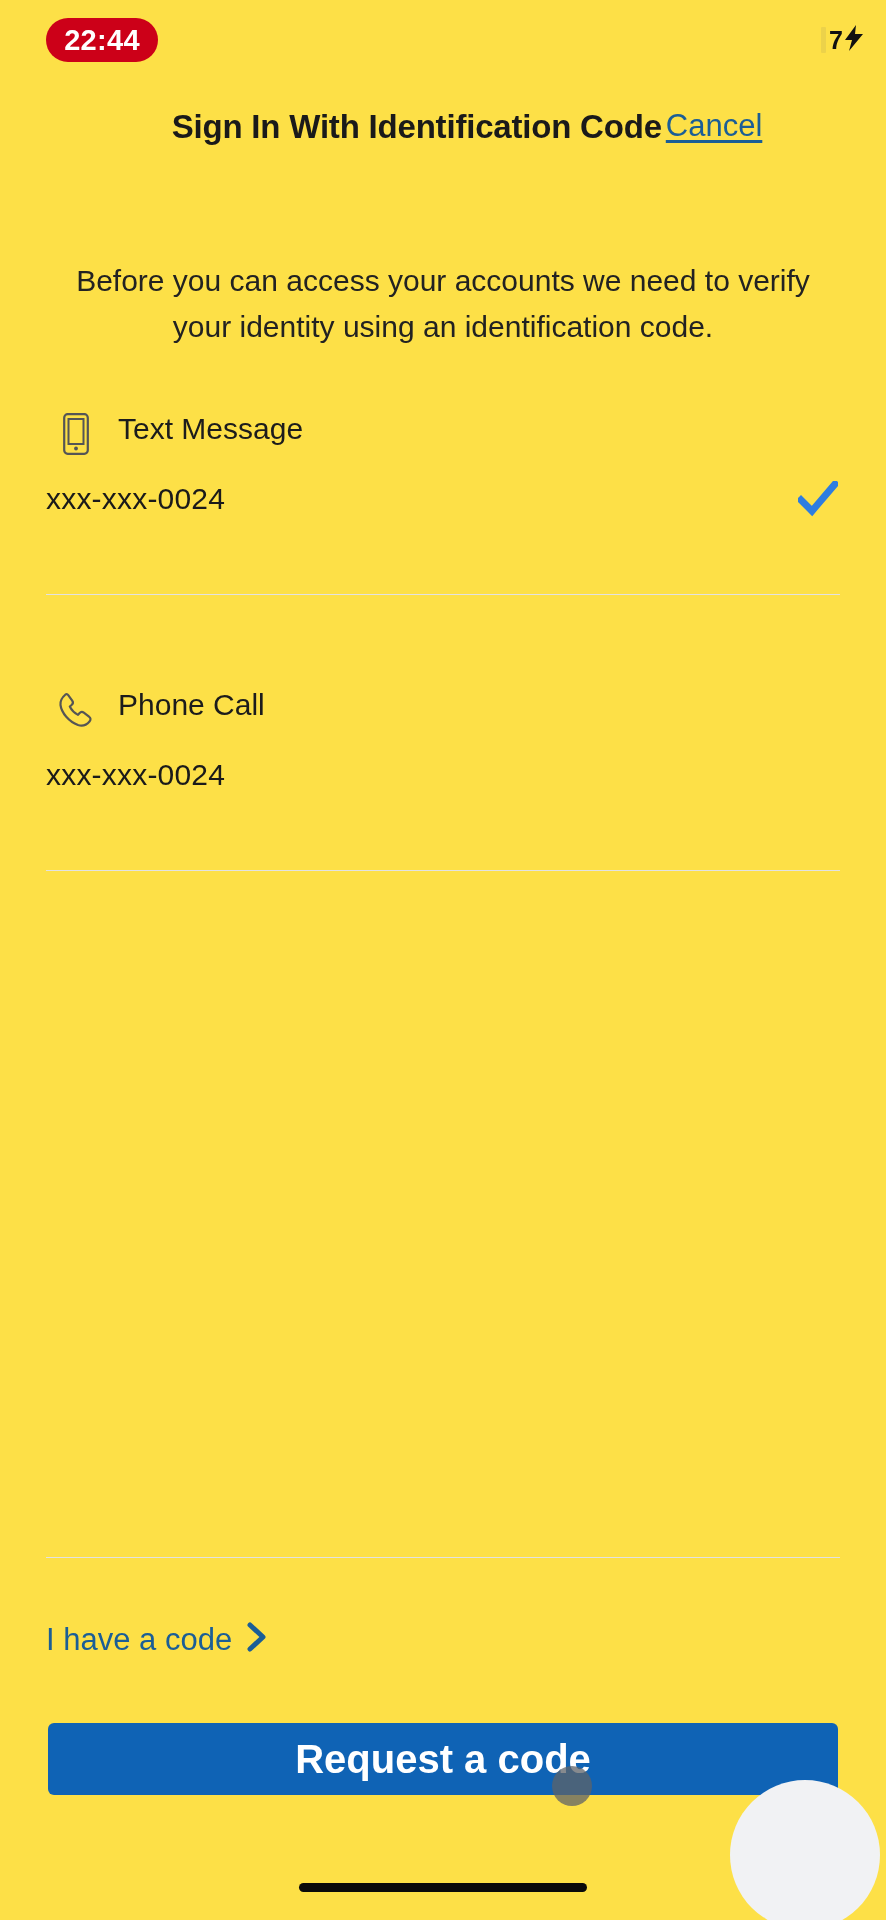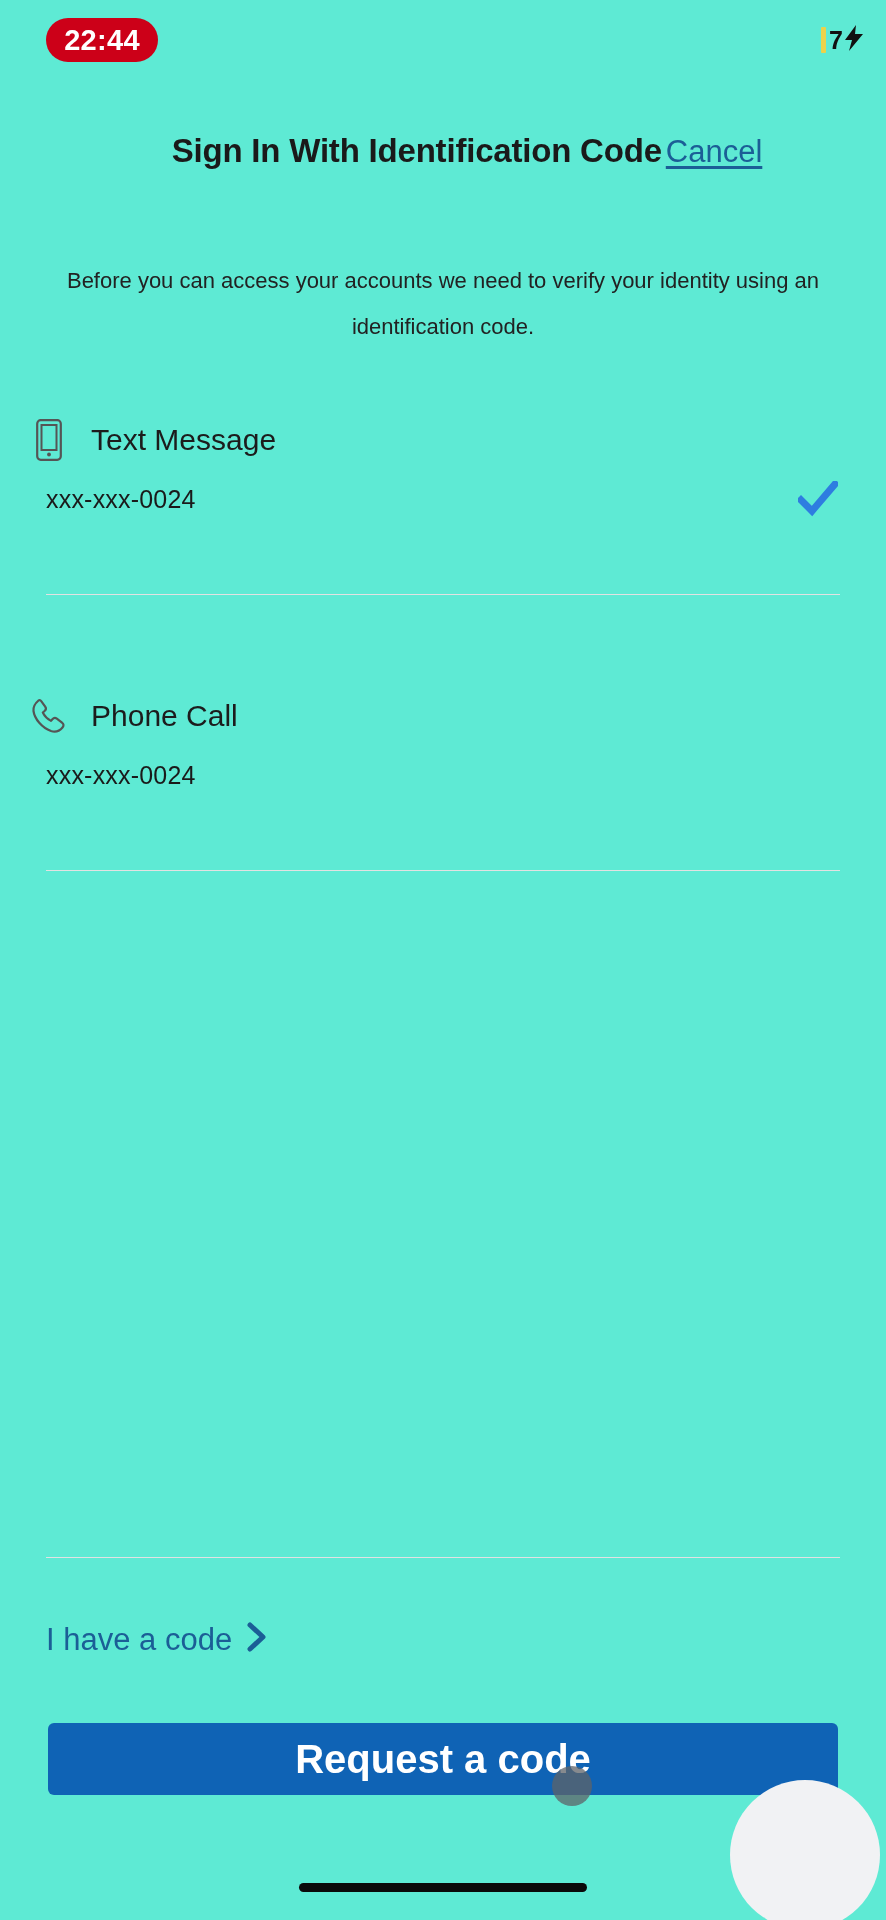--- a/index.html
+++ b/index.html
@@ -9,21 +9,21 @@
     height: 1920px;
     background: #ffffff;
     font-family: "Liberation Sans", sans-serif;
     overflow: hidden;
   }
 
   .phone {
     position: relative;
     width: 886px;
     height: 1920px;
-    background: #5eead4;
+    background: #fde047;
   }
 
   
   .status-bar {
     position: absolute;
     top: 0; left: 0;
     width: 886px;
     height: 78px;
   }
 
@@ -78,21 +78,21 @@
   }
 
   
   .header {
     position: absolute;
     top: 108px;
     left: 0;
     width: 886px;
     height: 62px;
     display: flex;
-    align-items: flex-end;
+    align-items: flex-start;
     justify-content: center;
     gap: 4px;
     padding-left: 48px;
   }
 
   .page-title {
     font-size: 33px;
     font-weight: bold;
     color: #1a1a1a;
     letter-spacing: -0.2px;
@@ -106,37 +106,37 @@
     cursor: pointer;
   }
 
   
   .description {
     position: absolute;
     top: 258px;
     left: 55px;
     width: 776px;
     text-align: center;
-    font-size: 22px;
+    font-size: 30px;
     line-height: 46px;
     color: #222222;
   }
 
   
   .option {
     position: absolute;
     left: 0;
     width: 886px;
   }
 
   .option-head {
     display: flex;
-    align-items: center;
+    align-items: flex-start;
     gap: 22px;
-    padding-left: 29px;
+    padding-left: 56px;
     height: 56px;
   }
 
   .option-icon {
     width: 40px;
     height: 44px;
     display: flex;
     align-items: center;
     justify-content: center;
     flex: none;
@@ -149,21 +149,21 @@
 
   .option-value-row {
     display: flex;
     align-items: center;
     justify-content: space-between;
     padding: 0 46px;
     height: 62px;
   }
 
   .option-value {
-    font-size: 25px;
+    font-size: 30px;
     color: #1a1a1a;
     letter-spacing: 0.2px;
   }
 
   .check-icon {
     width: 44px;
     height: 44px;
     display: flex;
     align-items: center;
     justify-content: center;

